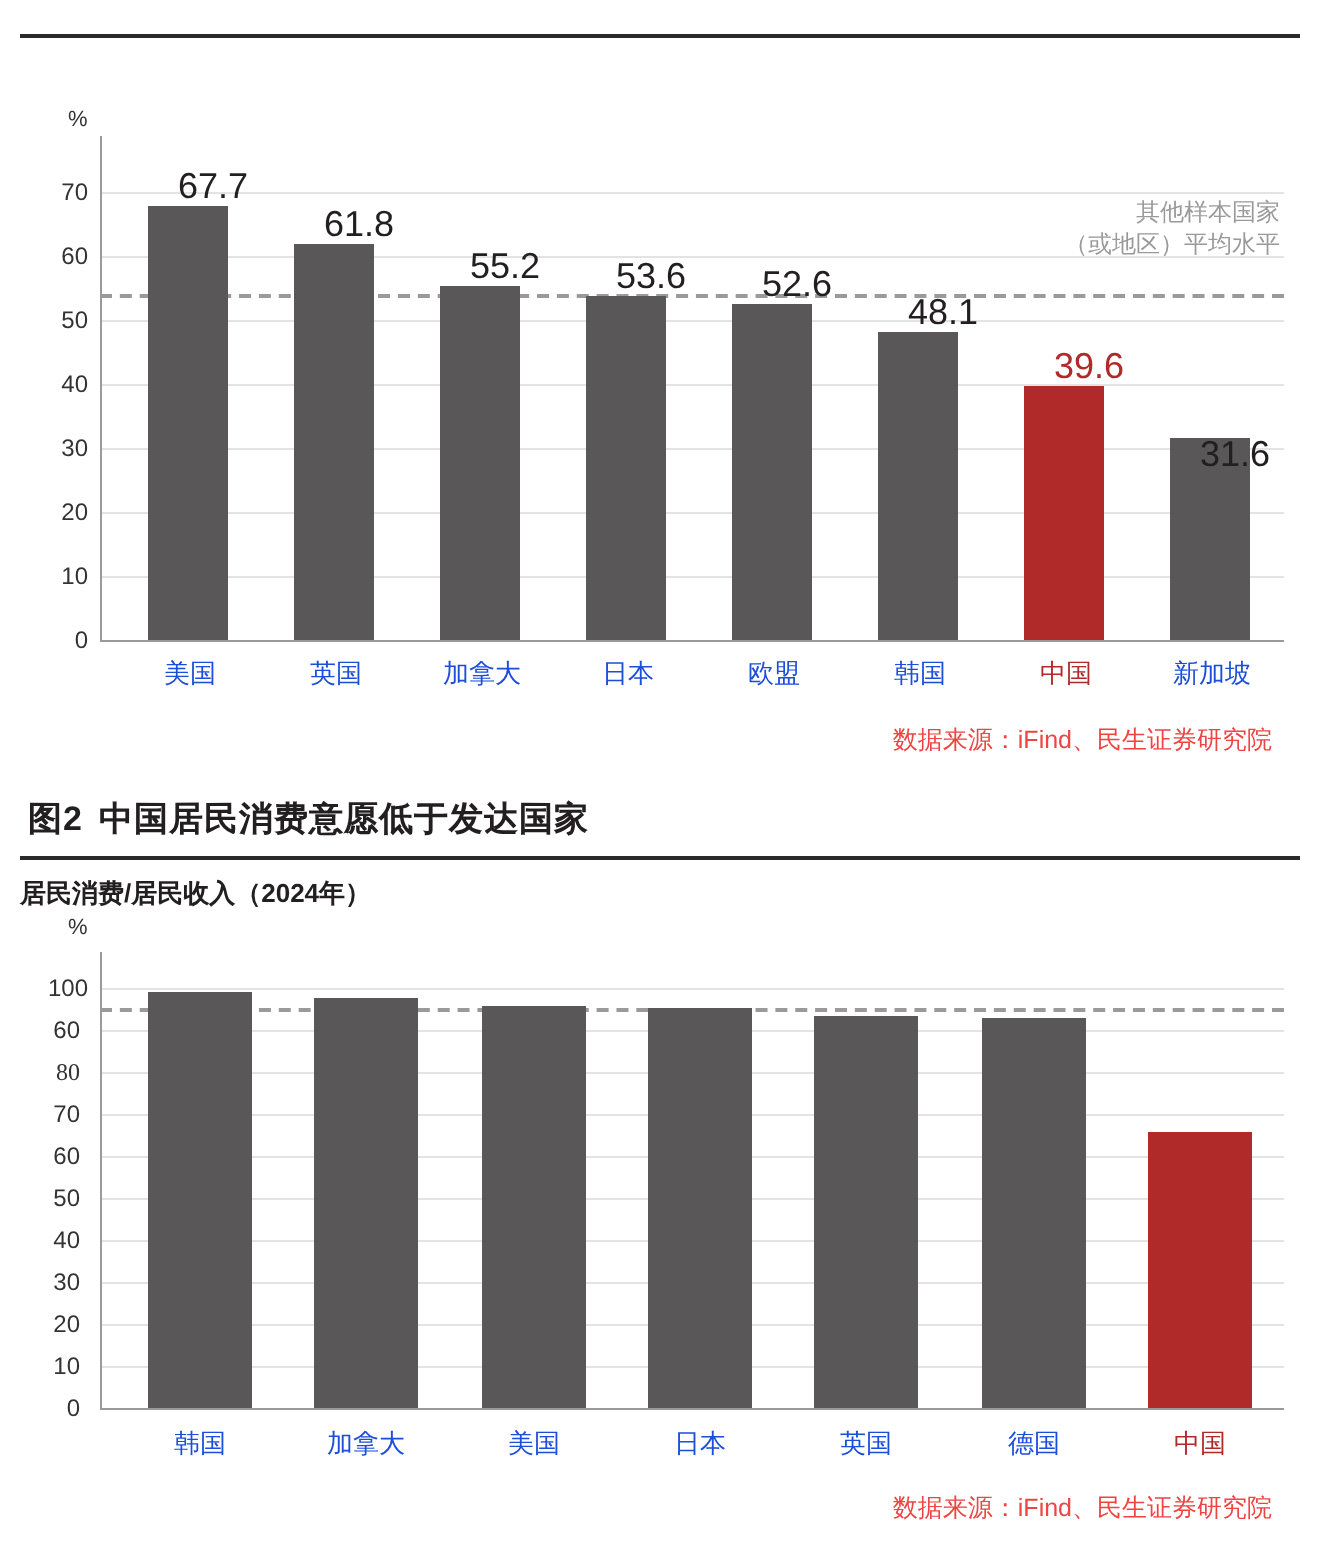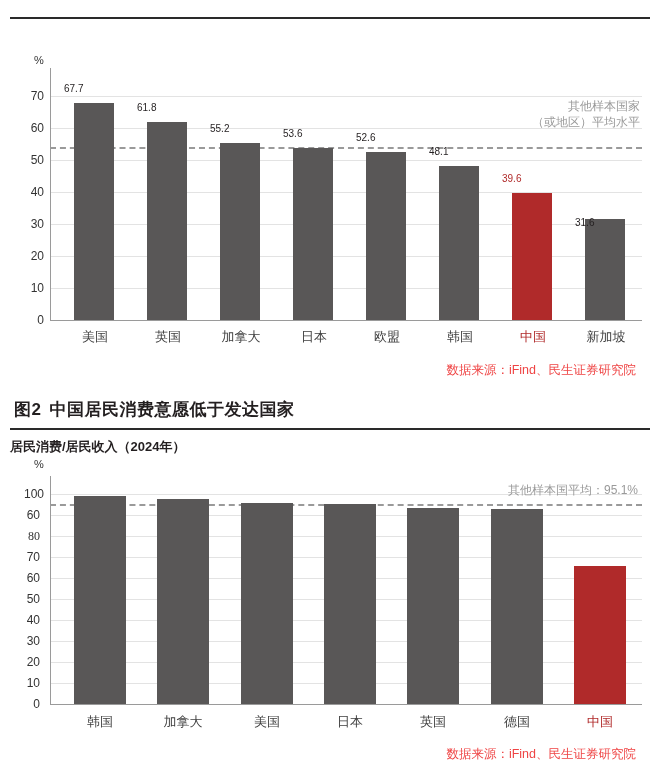--- a/index.html
+++ b/index.html
@@ -44,26 +44,26 @@
     position: absolute; width: 1px; background: #9a9a9a;
   }
   .axis-x {
     position: absolute; height: 1px; background: #9a9a9a; left: 40px; right: 8px;
   }
   .bar {
     position: absolute; bottom: 0; background: #595757;
   }
   .bar.highlight { background: #b02a2a; }
   .bar-value {
-    position: absolute; font-size: 10px; color: #231f20; text-align: left;
+    position: absolute; font-size: 18px; color: #231f20; text-align: right;
     font-weight: normal;
   }
   .bar-value.highlight { color: #b02a2a; }
   .cat-label {
-    position: absolute; font-size: 13px; text-align: center; color: #404040;
+    position: absolute; font-size: 13px; text-align: center; color: #1d4ed8;
   }
   .cat-label.highlight { color: #b02a2a; }
   .avg-line {
     position: absolute; left: 40px; right: 8px;
     border-top: 2px dashed #9a9a9a; height: 0;
   }
   .avg-note {
     position: absolute; font-size: 12px; color: #9a9a9a; line-height: 1.35;
     text-align: right;
   }
@@ -181,21 +181,20 @@
       <div class="axis-label" style="left:4px;top:135px;">60</div>
       <div class="axis-label" style="left:4px;top:114px;">70</div>
       <div class="axis-label" style="left:4px;top:93px;font-family:Liberation Serif, serif;">80</div>
       <div class="axis-label" style="left:4px;top:72px;">60</div>
       <div class="axis-label" style="left:2px;top:51px;width:32px;">100</div>
 
       <div class="axis-y" style="left:40px;top:40px;height:229px;"></div>
       <div class="axis-x" style="top:268px;"></div>
 
       <div class="avg-line" style="top:68px;"></div>
-      <div class="avg-note" style="right:12px;top:46px;width:230px;">其他样本国平均：95.1%</div>
 
       <div class="bar" style="left:64px;width:52px;height:208px;top:60px;"></div>
       <div class="bar" style="left:147px;width:52px;height:205px;top:63px;"></div>
       <div class="bar" style="left:231px;width:52px;height:201px;top:67px;"></div>
       <div class="bar" style="left:314px;width:52px;height:200px;top:68px;"></div>
       <div class="bar" style="left:397px;width:52px;height:196px;top:72px;"></div>
       <div class="bar" style="left:481px;width:52px;height:195px;top:73px;"></div>
       <div class="bar highlight" style="left:564px;width:52px;height:138px;top:130px;"></div>
 
       <div class="cat-label" style="left:55px;width:70px;top:277px;">韩国</div>

